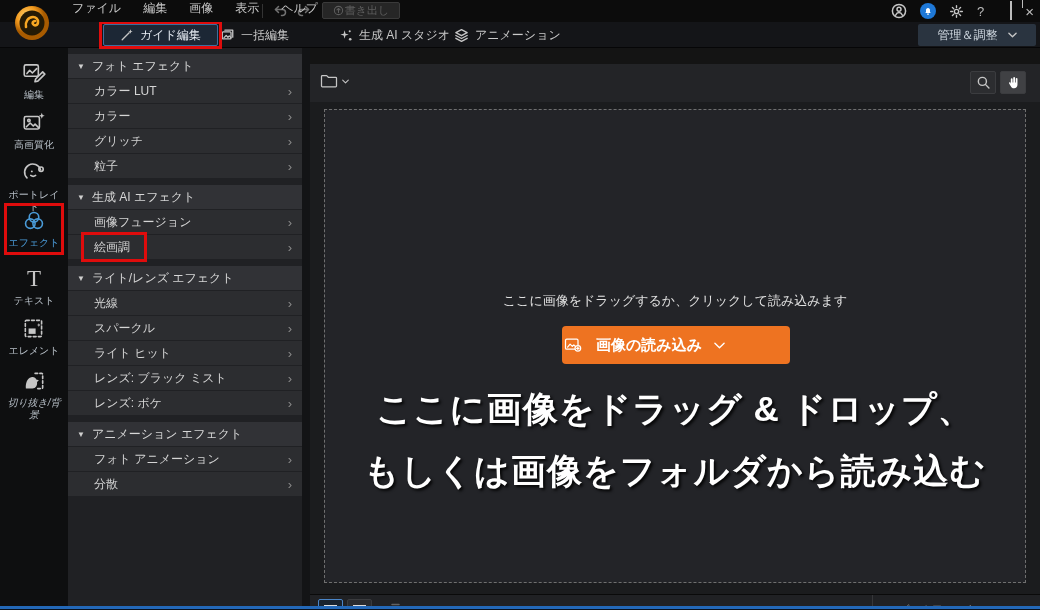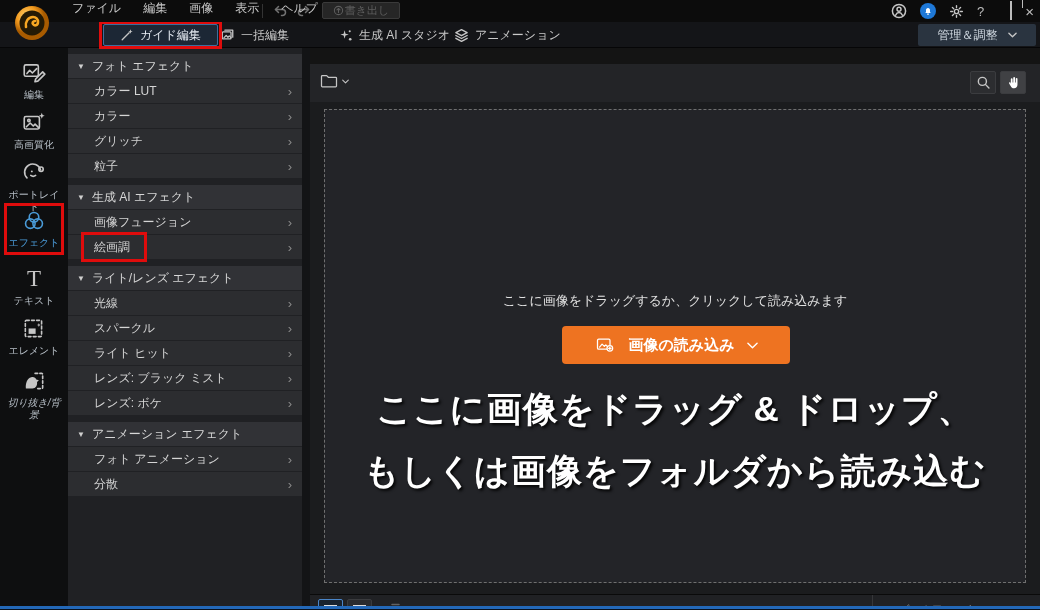--- a/index.html
+++ b/index.html
@@ -48,21 +48,21 @@
 
   
   .canvas { position:absolute; left:310px; top:64px; width:730px; height:562px; background:#1b1c1e; }
   .cv-toolbar { position:absolute; left:0; top:0; width:730px; height:38px; background:#232427; }
   .folder-btn { position:absolute; left:8px; top:7px; display:flex; align-items:center; gap:2px; color:#aaa; cursor:pointer; }
   .tool-btn { position:absolute; top:7px; width:26px; height:23px; background:#2c2d30; border:1px solid #3b3c3f; border-radius:2px; display:flex; align-items:center; justify-content:center; cursor:pointer; }
   .tool-btn.zoom { right:44px; }
   .tool-btn.hand { right:14px; background:#404144; }
   .dropzone { position:absolute; left:14px; top:45px; width:702px; height:474px; background:#232428; border:1px dashed #6f6f6f; }
   .drop-hint { position:absolute; left:0; top:182px; width:100%; text-align:center; color:#e2e2e2; font-size:13px; }
-  .import-btn { position:absolute; left:237px; top:216px; width:228px; height:38px; background:#ee7321; border-radius:4px; display:flex; align-items:center; justify-content:center; gap:12px; cursor:pointer; }
+  .import-btn { position:absolute; left:237px; top:216px; width:228px; height:38px; background:#ee7321; border-radius:4px; display:flex; align-items:center; gap:12px; cursor:pointer; }
   .import-btn .t { color:#fff; font-size:15px; font-weight:bold; }
   .import-btn .dd { color:#fff; font-size:12px; }
   .overlay-text { position:absolute; left:0; width:100%; text-align:center; color:#fff; font-size:35px; font-weight:800; letter-spacing:1px; text-shadow:2px 2px 3px rgba(0,0,0,.9); white-space:nowrap; }
   .ol1 { top:276px; } .ol2 { top:338px; }
 
   
   .statusbar { position:absolute; left:0; top:530px; width:730px; height:29px; background:#202124; border-top:1px solid #0a0a0a; }
   .view-btn { position:absolute; top:4px; width:25px; height:21px; border:1px solid #3a3b3e; background:#2a2b2e; border-radius:2px; display:flex; align-items:center; justify-content:center; cursor:pointer; }
   .view-btn.single { left:8px; border-color:#4a85c8; background:#18222e; }
   .view-btn.split { left:37px; }

